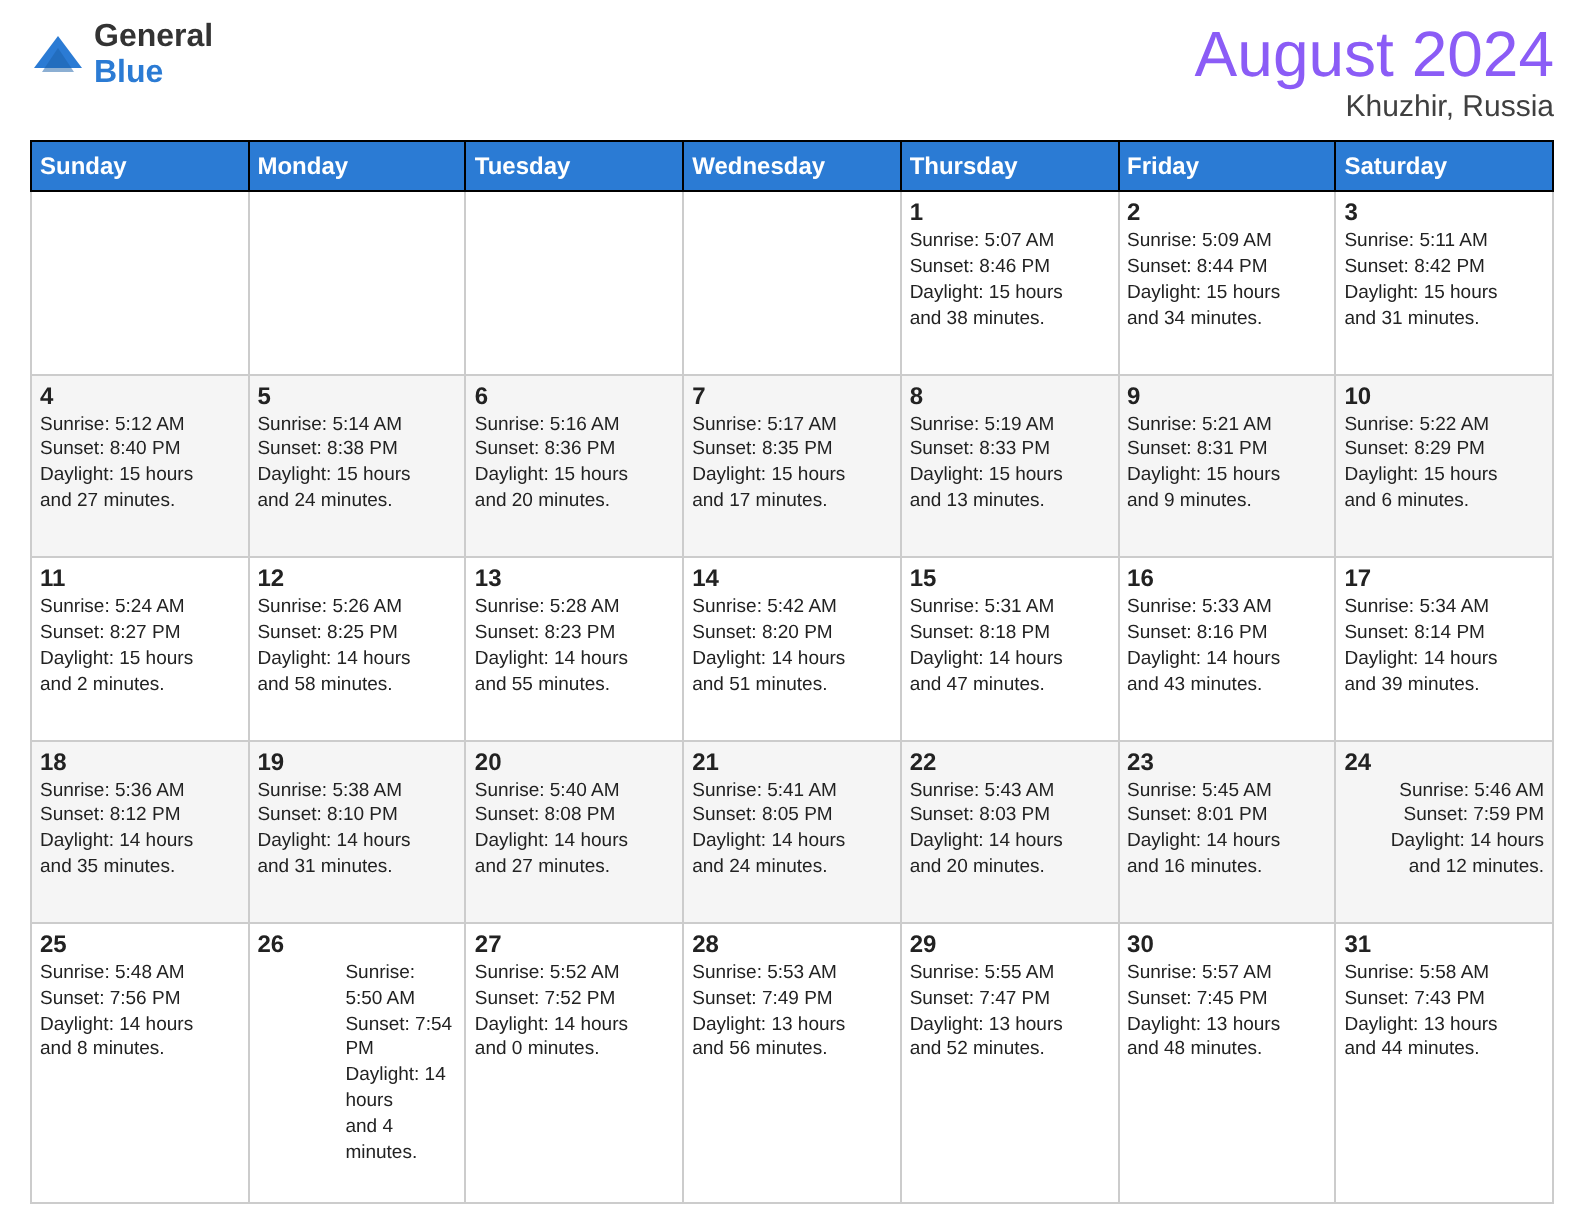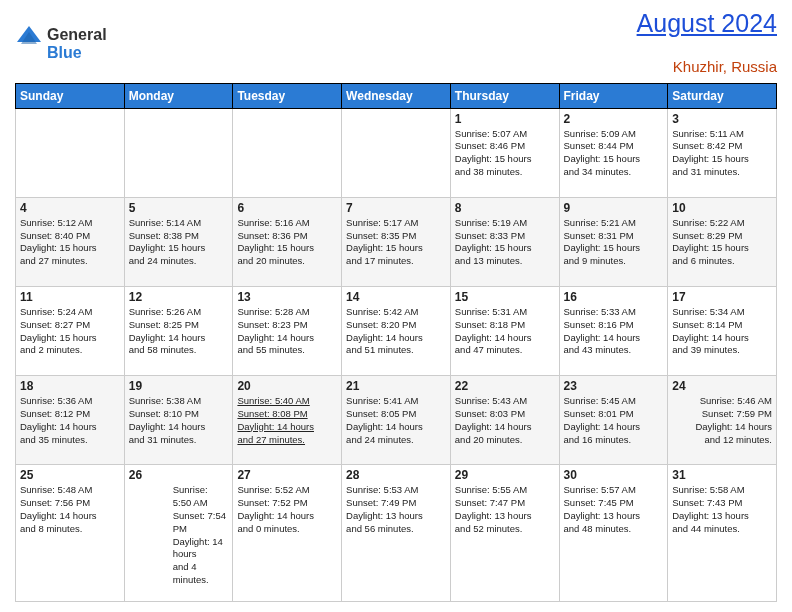--- a/index.html
+++ b/index.html
@@ -25,50 +25,47 @@
     }
     .logo {
       display: flex;
       align-items: center;
       gap: 4px;
     }
     .logo-text {
       display: flex;
       flex-direction: column;
       line-height: 1.1;
-      margin-top: 16px;
     }
     .logo-general {
       font-size: 16px;
       font-weight: bold;
       color: #333;
     }
     .logo-blue {
       font-size: 16px;
       font-weight: bold;
       color: #2b7bd4;
     }
     .logo-icon {
       width: 28px;
       height: 28px;
     }
     .title-block {
       text-align: right;
     }
     .month-title {
-      font-size: 25px;
+      font-size: 32px;
       font-weight: normal;
-      color: #1d4ed8;
+      color: #8b5cf6;
       line-height: 1.1;
-      text-decoration: underline;
     }
     .location-title {
       font-size: 15px;
-      color: #c2410c;
-      margin-top: 20px;
+      color: #404040;
     }
     .calendar-table {
       width: 100%;
       border-collapse: collapse;
       flex: 1;
     }
     .calendar-table thead tr th {
       background: #2b7bd4;
       color: #fff;
       font-size: 12px;
@@ -283,21 +280,21 @@
           </td>
           <td>
             <span class="day-number">19</span>
             <div class="day-info" style="white-space: pre-line;">Sunrise: 5:38 AM
 Sunset: 8:10 PM
 Daylight: 14 hours
 and 31 minutes.</div>
           </td>
           <td>
             <span class="day-number">20</span>
-            <div class="day-info" style="white-space: pre-line; text-decoration: underline;">Sunrise: 5:40 AM
+            <div class="day-info" style="white-space: pre-line;">Sunrise: 5:40 AM
 Sunset: 8:08 PM
 Daylight: 14 hours
 and 27 minutes.</div>
           </td>
           <td>
             <span class="day-number">21</span>
             <div class="day-info" style="white-space: pre-line;">Sunrise: 5:41 AM
 Sunset: 8:05 PM
 Daylight: 14 hours
 and 24 minutes.</div>

